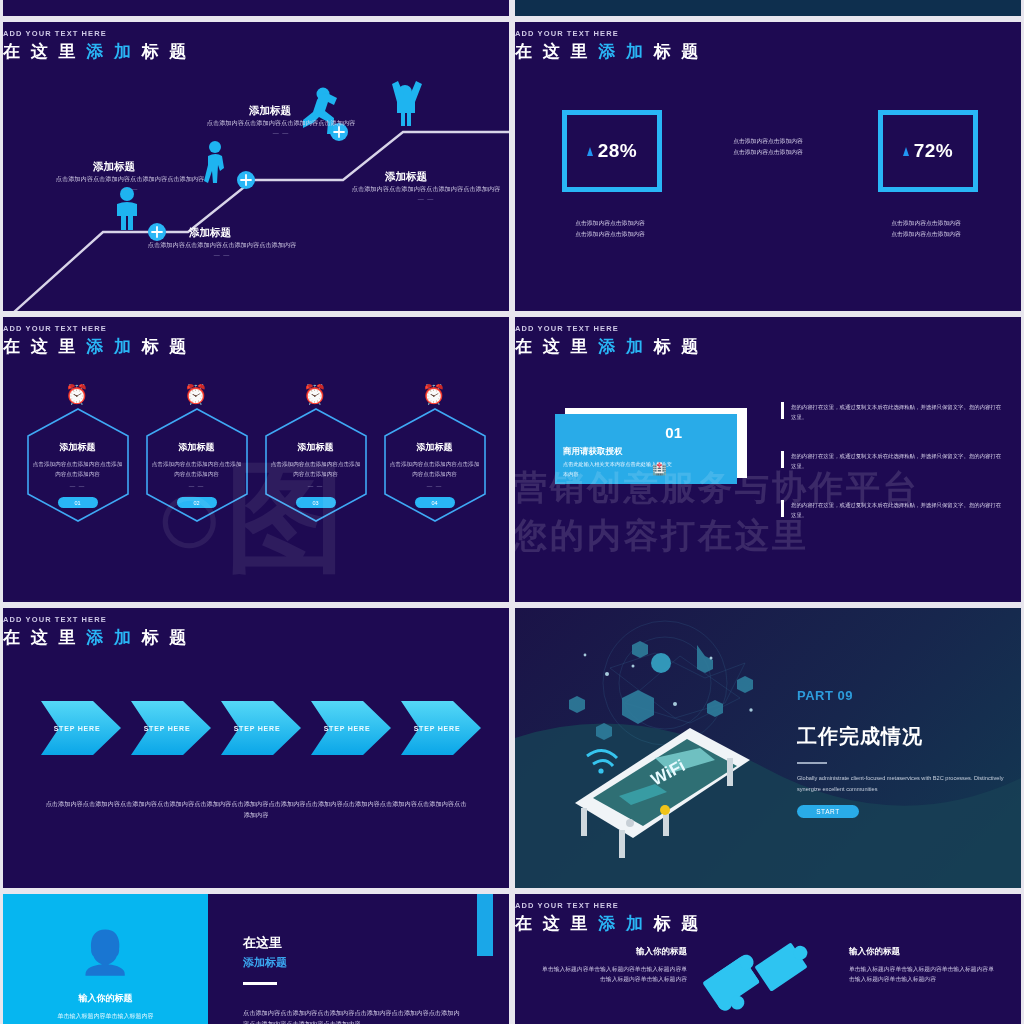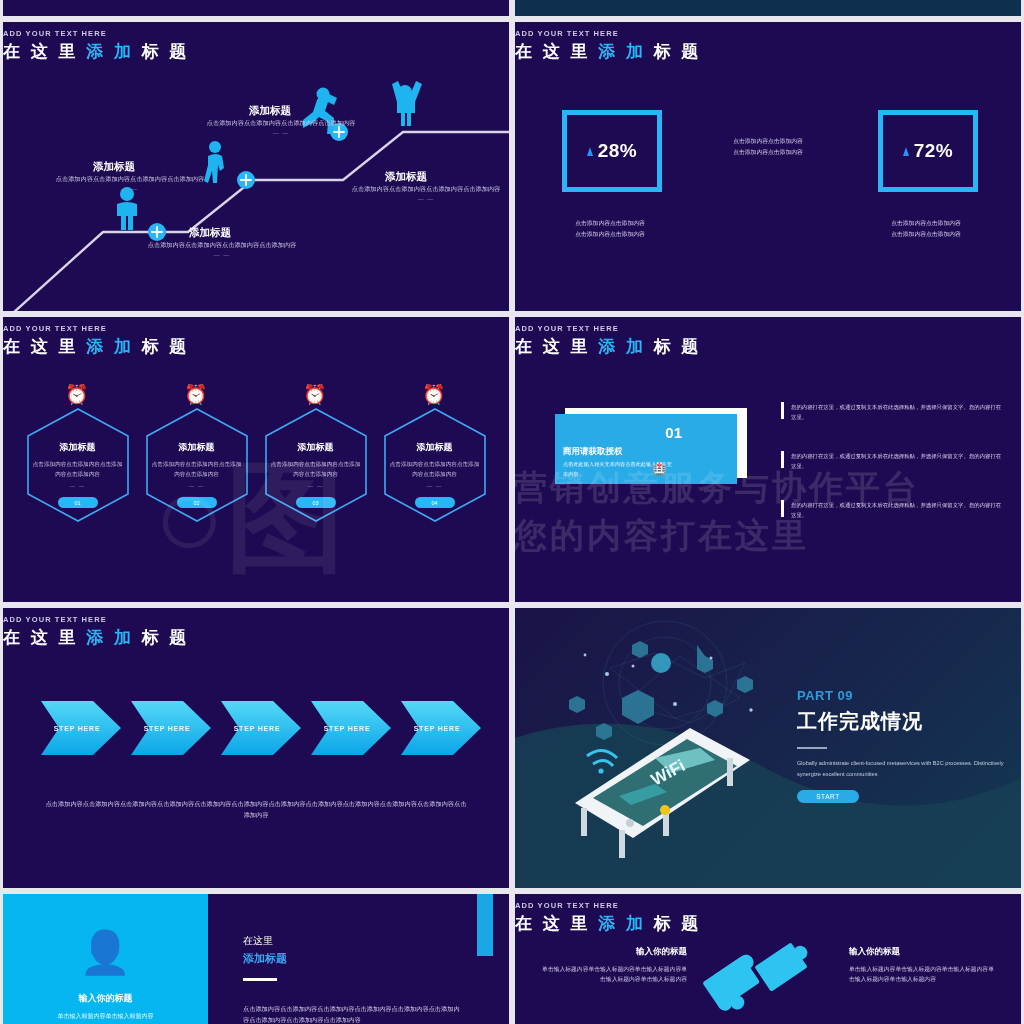--- a/index.html
+++ b/index.html
@@ -75,31 +75,31 @@
   .bullets { position:absolute; right:18px; top:85px; width:222px;}
   .bullet { display:flex; gap:7px; margin-bottom:29px;}
   .bmark { width:3px;height:17px;background:#fff;flex:none;}
   .btext { color:#ded9f0; font-size:5.4px; line-height:1.85;}
   
   .arrows { position:absolute; top:75px; left:0; right:0; height:80px; }
   .arrowNote { position:absolute; top:190px; left:0; right:0; text-align:center; color:#ddd8ef; font-size:6.2px; line-height:1.8; padding:0 40px;}
   
   .partWrap { position:absolute; left:282px; top:80px; width:210px;}
   .partLabel { color:#2d9cdb; font-size:13px; font-weight:700; letter-spacing:0.5px;}
-  .partTitle { color:#fff; font-size:20px; font-weight:700; margin-top:5px; letter-spacing:1px;}
+  .partTitle { color:#fff; font-size:20px; font-weight:700; margin-top:20px; letter-spacing:1px;}
   .partRule { width:30px;height:2px;background:#9aa8bf;margin:12px 0 9px;}
   .partDesc { color:#c6cfdd; font-size:5.6px; line-height:2.0;}
   .startBtn { margin-top:10px; width:62px;height:13px;border-radius:7px;background:#29abe8;color:#fff;font-size:6.5px;display:flex;align-items:center;justify-content:center;letter-spacing:0.6px;}
   
   .splitL { position:absolute; left:0; top:0; width:205px; bottom:0; background:#06b6f0; display:flex; flex-direction:column; align-items:center; padding-top:38px;}
   .personIcon { color:#fff; font-size:42px; line-height:1;}
   .splitLTitle { color:#fff; font-weight:700; font-size:9px; margin-top:18px;}
   .splitLBody { color:#e6f9ff; font-size:6px; margin-top:6px; text-align:center; line-height:1.7; width:170px;}
   .splitR { position:absolute; left:240px; top:40px; width:220px;}
-  .splitRT1 { color:#fff; font-size:10px; font-weight:400;}
+  .splitRT1 { color:#fff; font-size:13px; font-weight:700;}
   .splitRT2 { color:#3aa6ef; font-size:11px; font-weight:600; margin-top:3px;}
   .splitRule { width:34px;height:3px;background:#fff;margin:12px 0 22px;}
   .splitRBody { color:#ded9f0; font-size:6.2px; line-height:1.85;}
   .cyanTab { position:absolute; right:16px; top:0; width:16px; height:62px; background:#1aa7e8;}
   
   .puzCol { position:absolute; top:52px; width:150px; }
   .puzColL { left:22px; text-align:right;}
   .puzColR { right:22px; text-align:left;}
   .puzTitle { color:#fff; font-weight:700; font-size:8.5px; margin-bottom:6px;}
   .puzBody { color:#cfc9e6; font-size:5.8px; line-height:1.8;}

